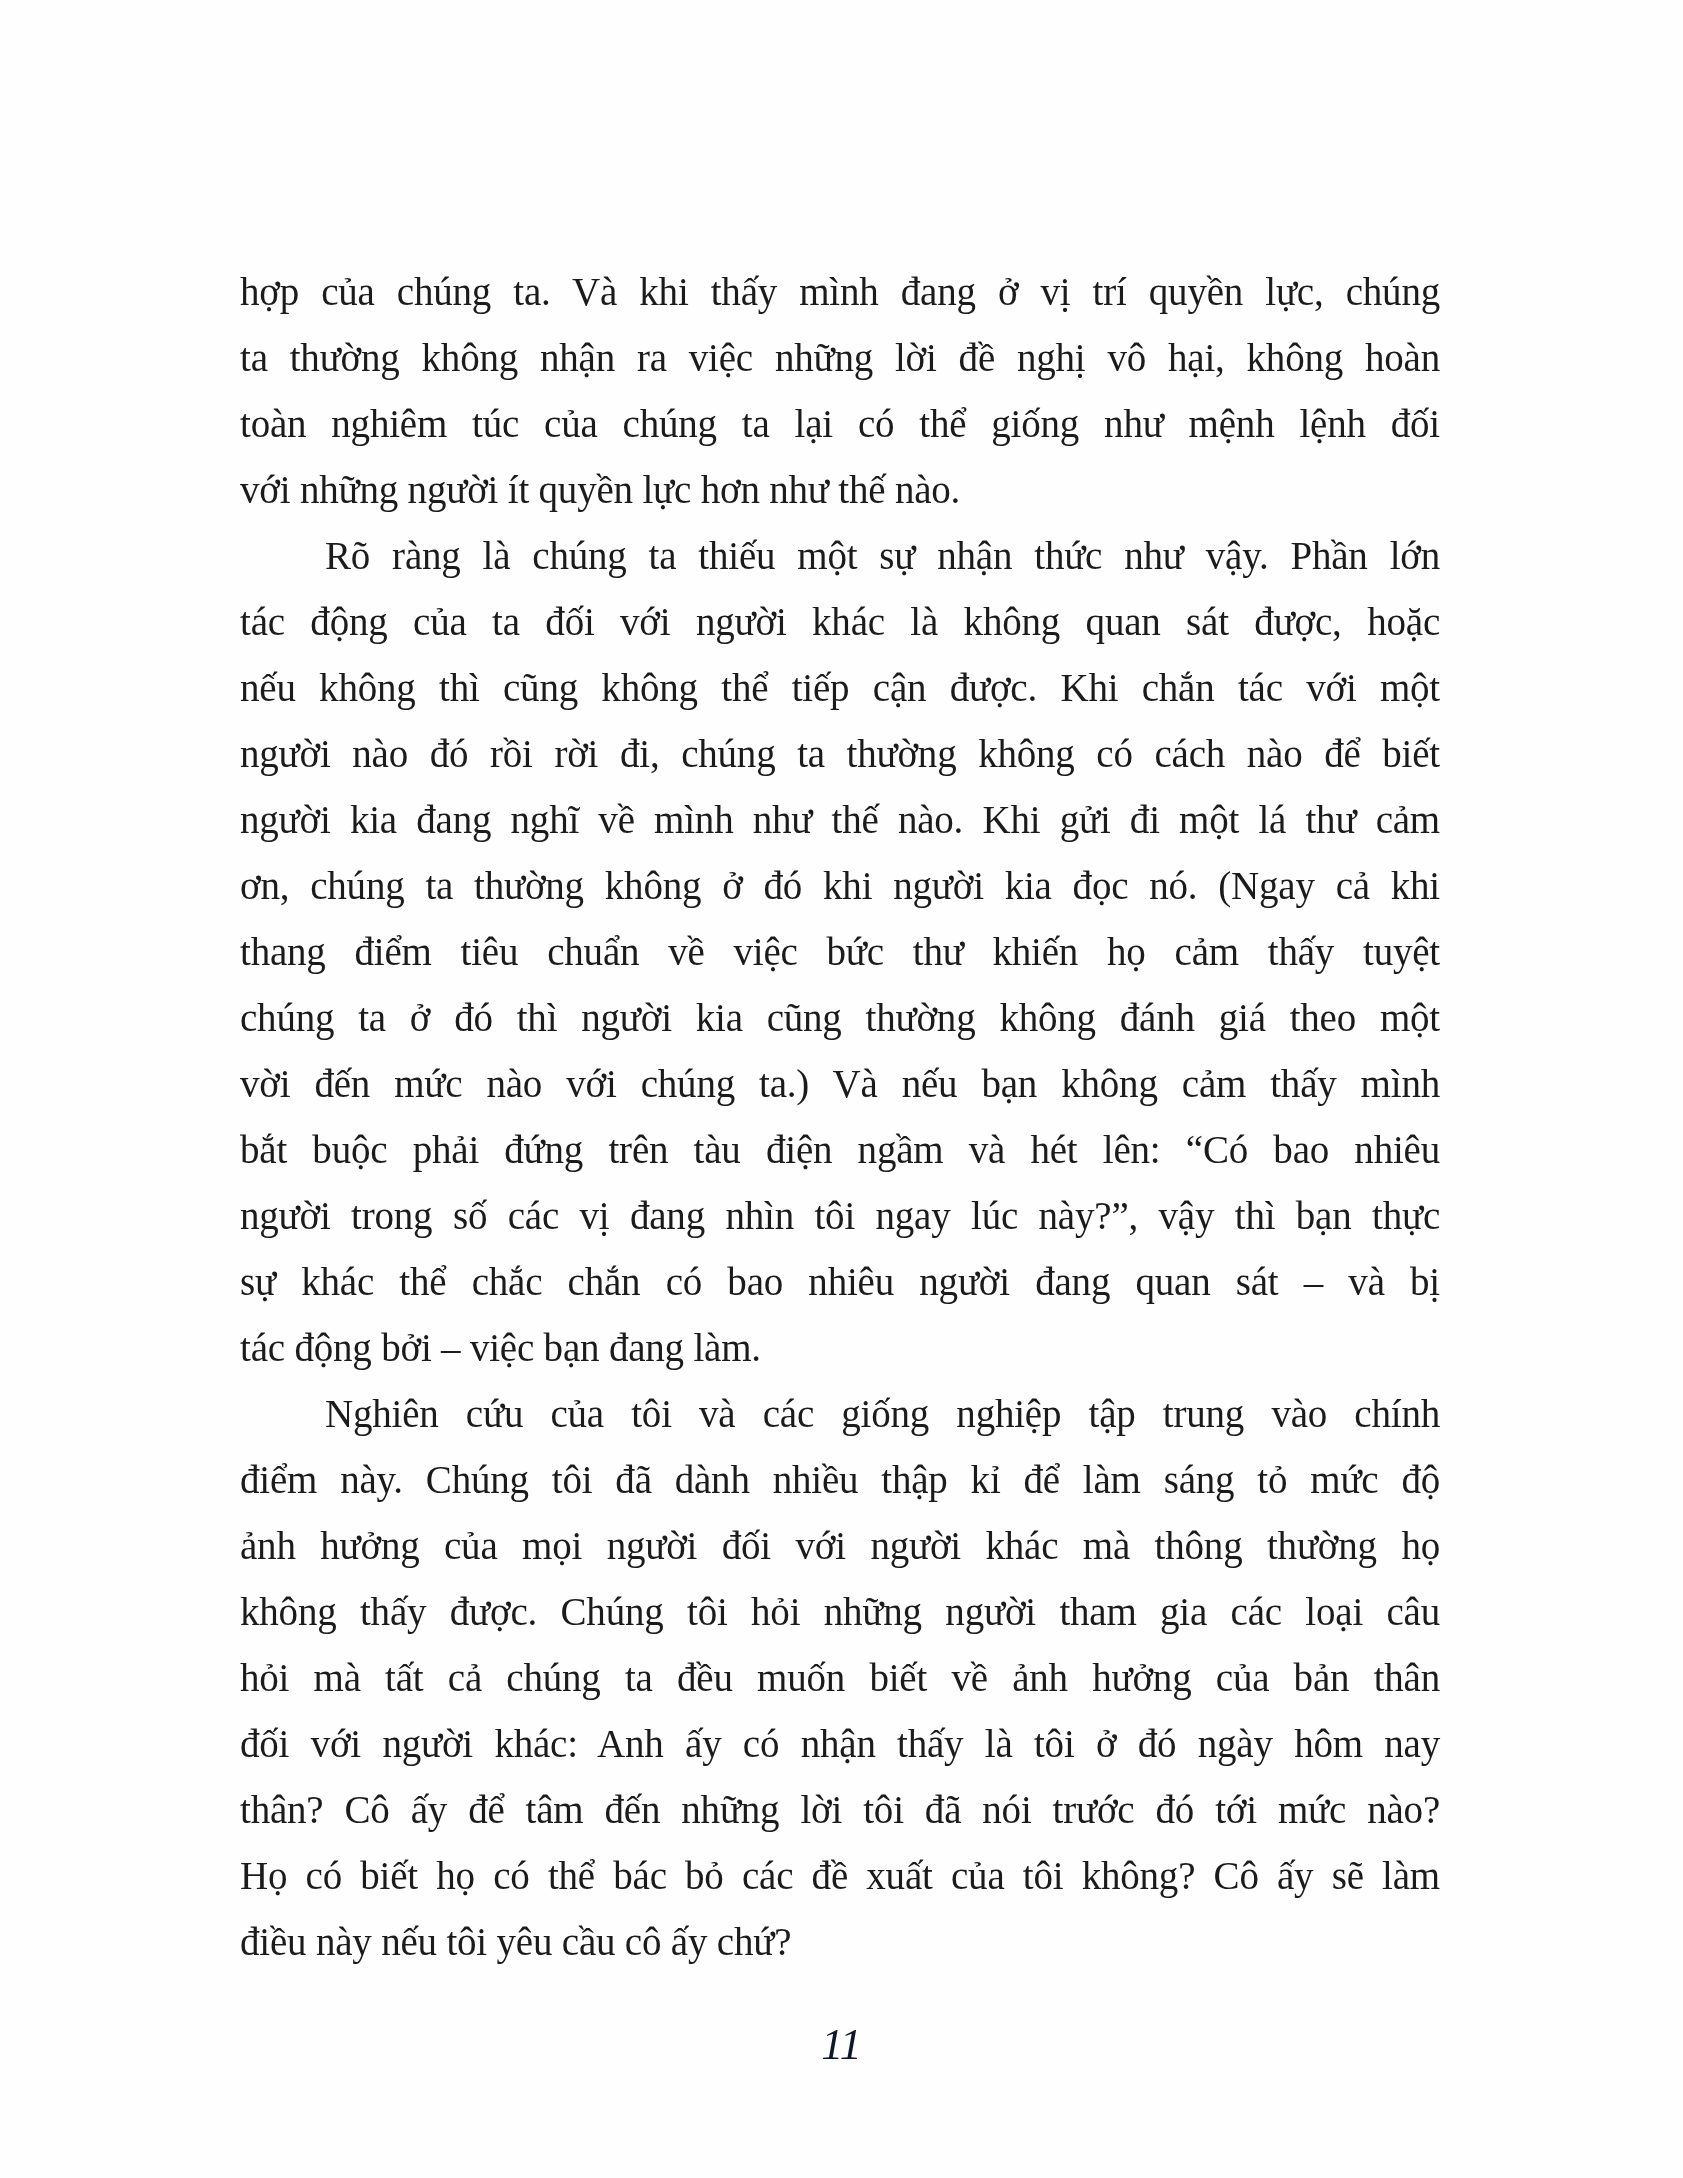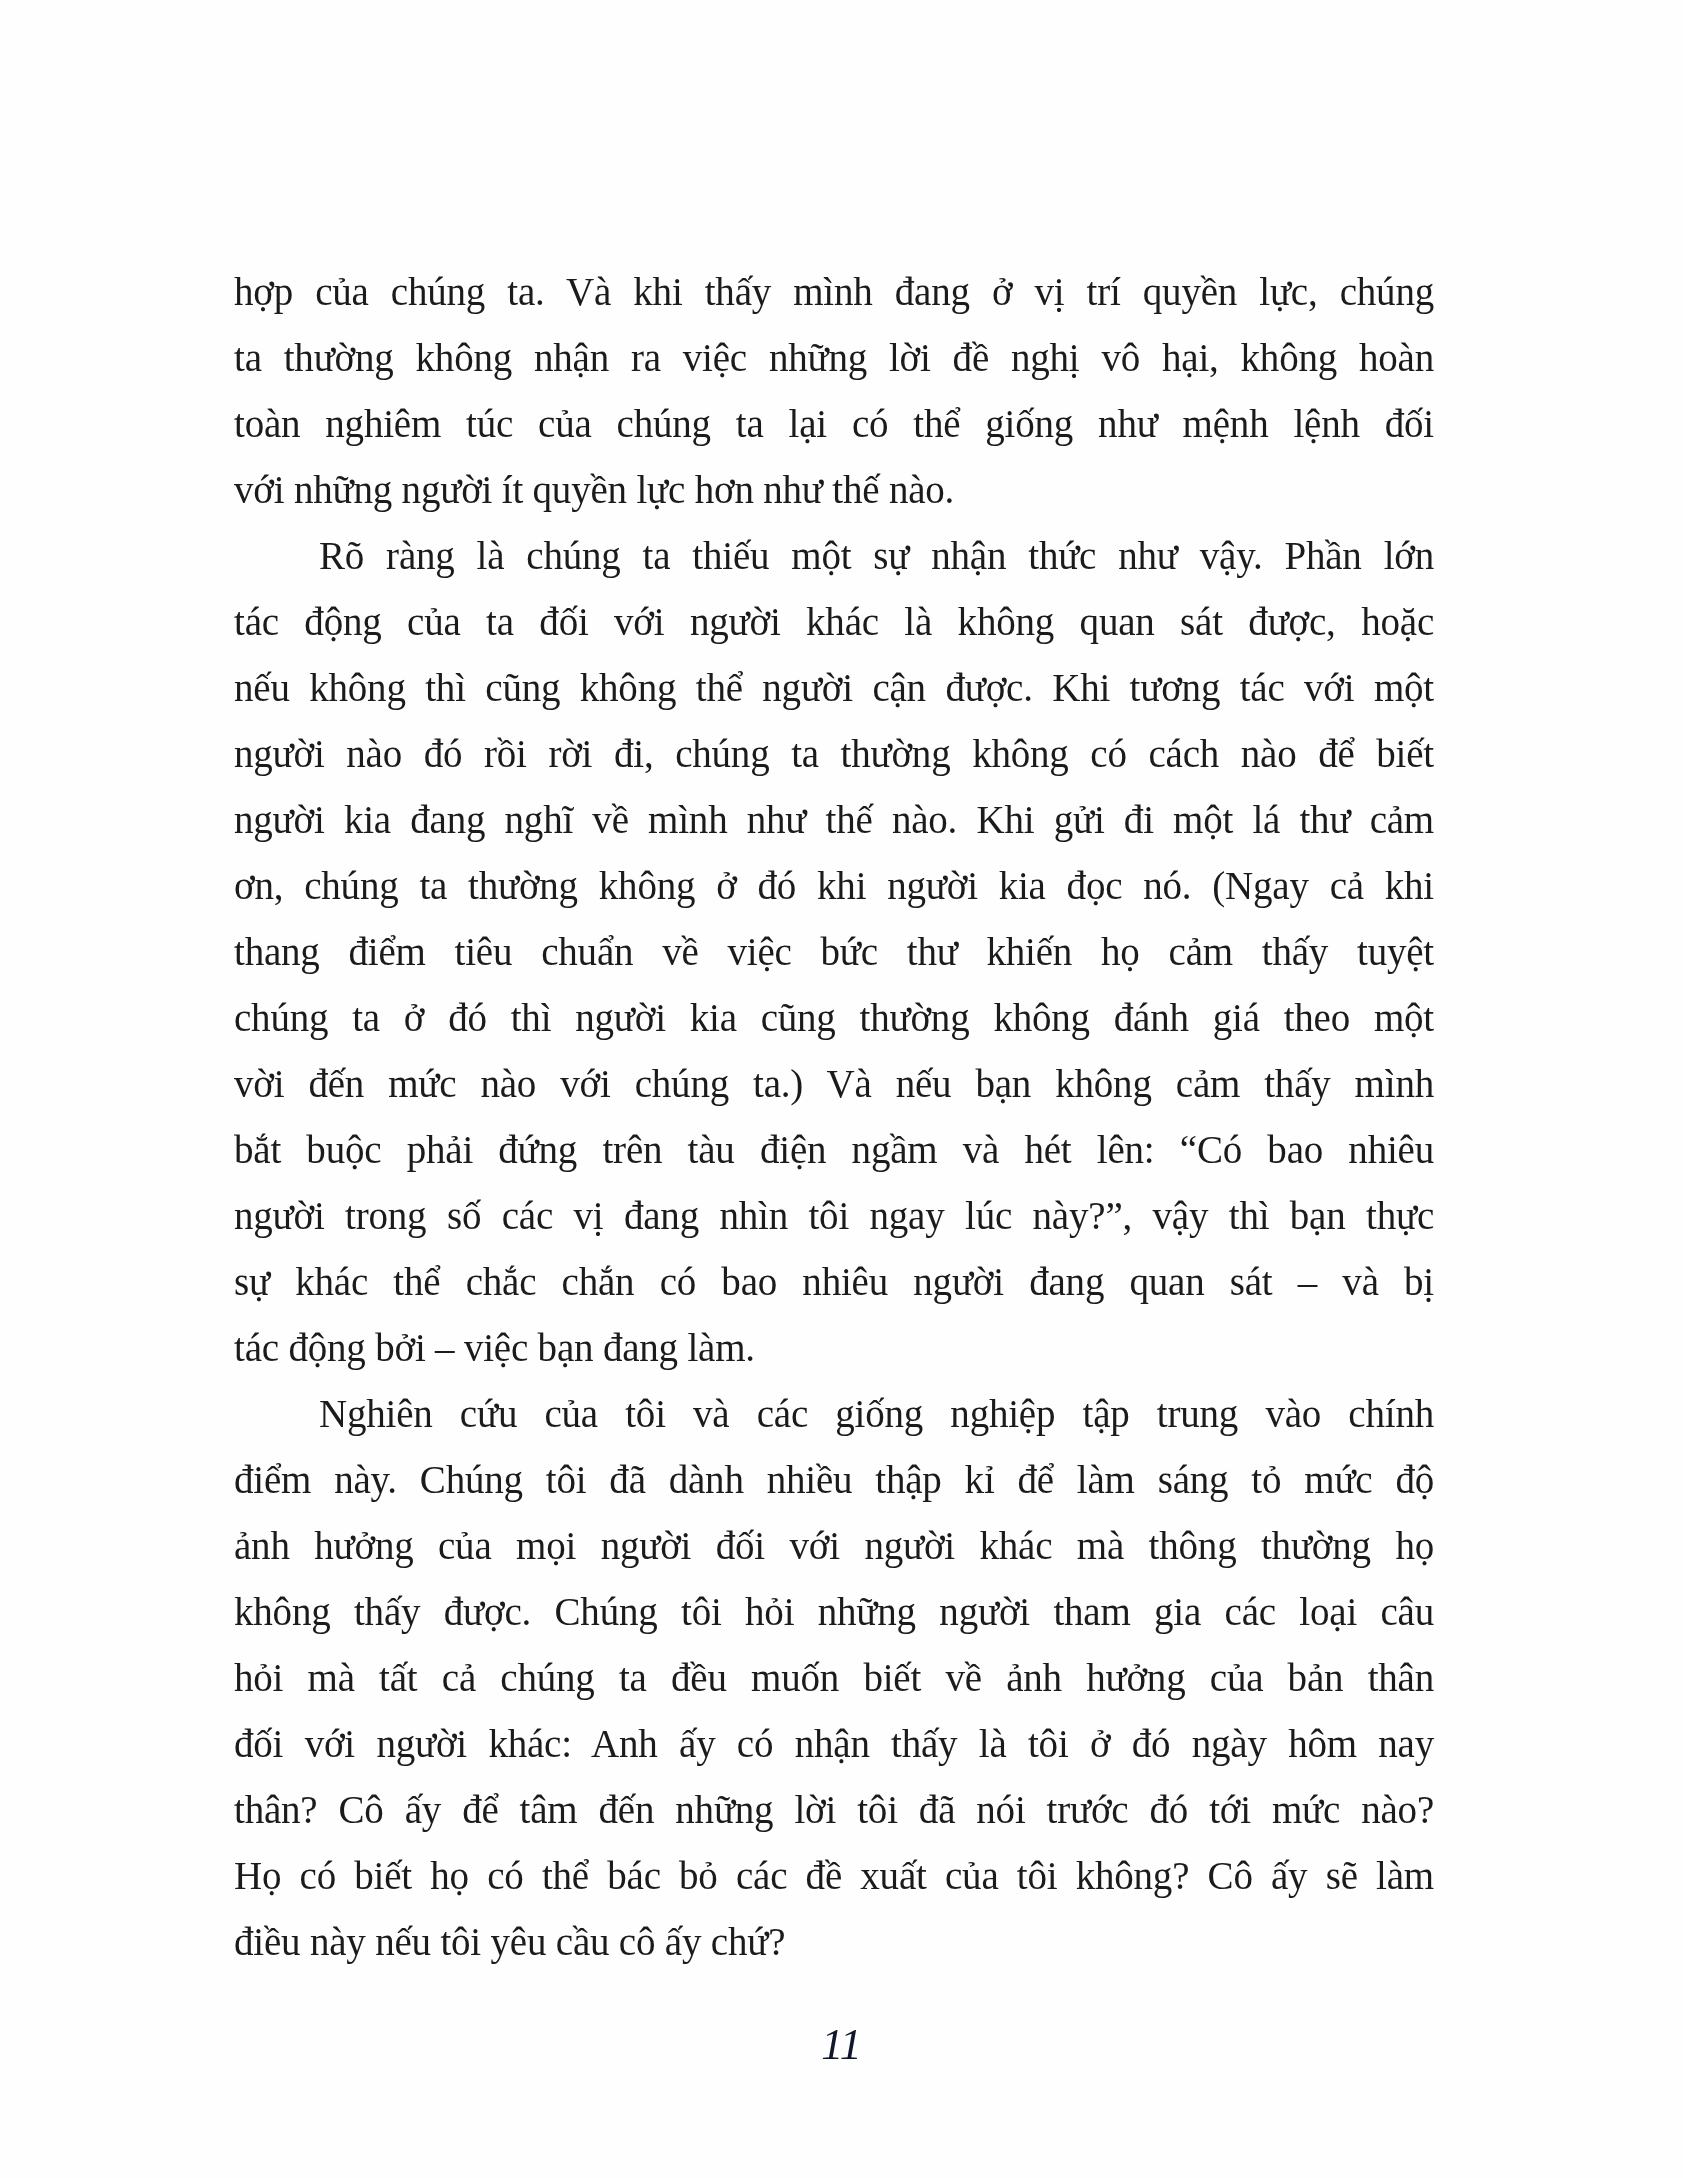--- a/index.html
+++ b/index.html
@@ -11,21 +11,21 @@
     position: relative;
     width: 1683px;
     height: 2178px;
     background: #fefefe;
     color: #1b1b1b;
     font-family: "Liberation Serif", serif;
     overflow: hidden;
   }
   .text-block {
     position: absolute;
-    left: 234px;
+    left: 240px;
     top: 259px;
     width: 1200px;
   }
   .paragraph {
     margin: 0;
     padding: 0;
   }
   .line {
     font-size: 39px;
     line-height: 66px;
@@ -61,21 +61,21 @@
     <div class="paragraph">
       <div class="line">hợp của chúng ta. Và khi thấy mình đang ở vị trí quyền lực, chúng</div>
       <div class="line">ta thường không nhận ra việc những lời đề nghị vô hại, không hoàn</div>
       <div class="line">toàn nghiêm túc của chúng ta lại có thể giống như mệnh lệnh đối</div>
       <div class="line last">với những người ít quyền lực hơn như thế nào.</div>
     </div>
 
     <div class="paragraph">
       <div class="line indent">Rõ ràng là chúng ta thiếu một sự nhận thức như vậy. Phần lớn</div>
       <div class="line">tác động của ta đối với người khác là không quan sát được, hoặc</div>
-      <div class="line">nếu không thì cũng không thể người cận được. Khi tương tác với một</div>
+      <div class="line">nếu không thì cũng không thể tiếp cận được. Khi chắn tác với một</div>
       <div class="line">người nào đó rồi rời đi, chúng ta thường không có cách nào để biết</div>
       <div class="line">người kia đang nghĩ về mình như thế nào. Khi gửi đi một lá thư cảm</div>
       <div class="line">ơn, chúng ta thường không ở đó khi người kia đọc nó. (Ngay cả khi</div>
       <div class="line">thang điểm tiêu chuẩn về việc bức thư khiến họ cảm thấy tuyệt</div>
       <div class="line">chúng ta ở đó thì người kia cũng thường không đánh giá theo một</div>
       <div class="line">vời đến mức nào với chúng ta.) Và nếu bạn không cảm thấy mình</div>
       <div class="line">bắt buộc phải đứng trên tàu điện ngầm và hét lên: “Có bao nhiêu</div>
       <div class="line">người trong số các vị đang nhìn tôi ngay lúc này?”, vậy thì bạn thực</div>
       <div class="line">sự khác thể chắc chắn có bao nhiêu người đang quan sát – và bị</div>
       <div class="line last">tác động bởi – việc bạn đang làm.</div>

